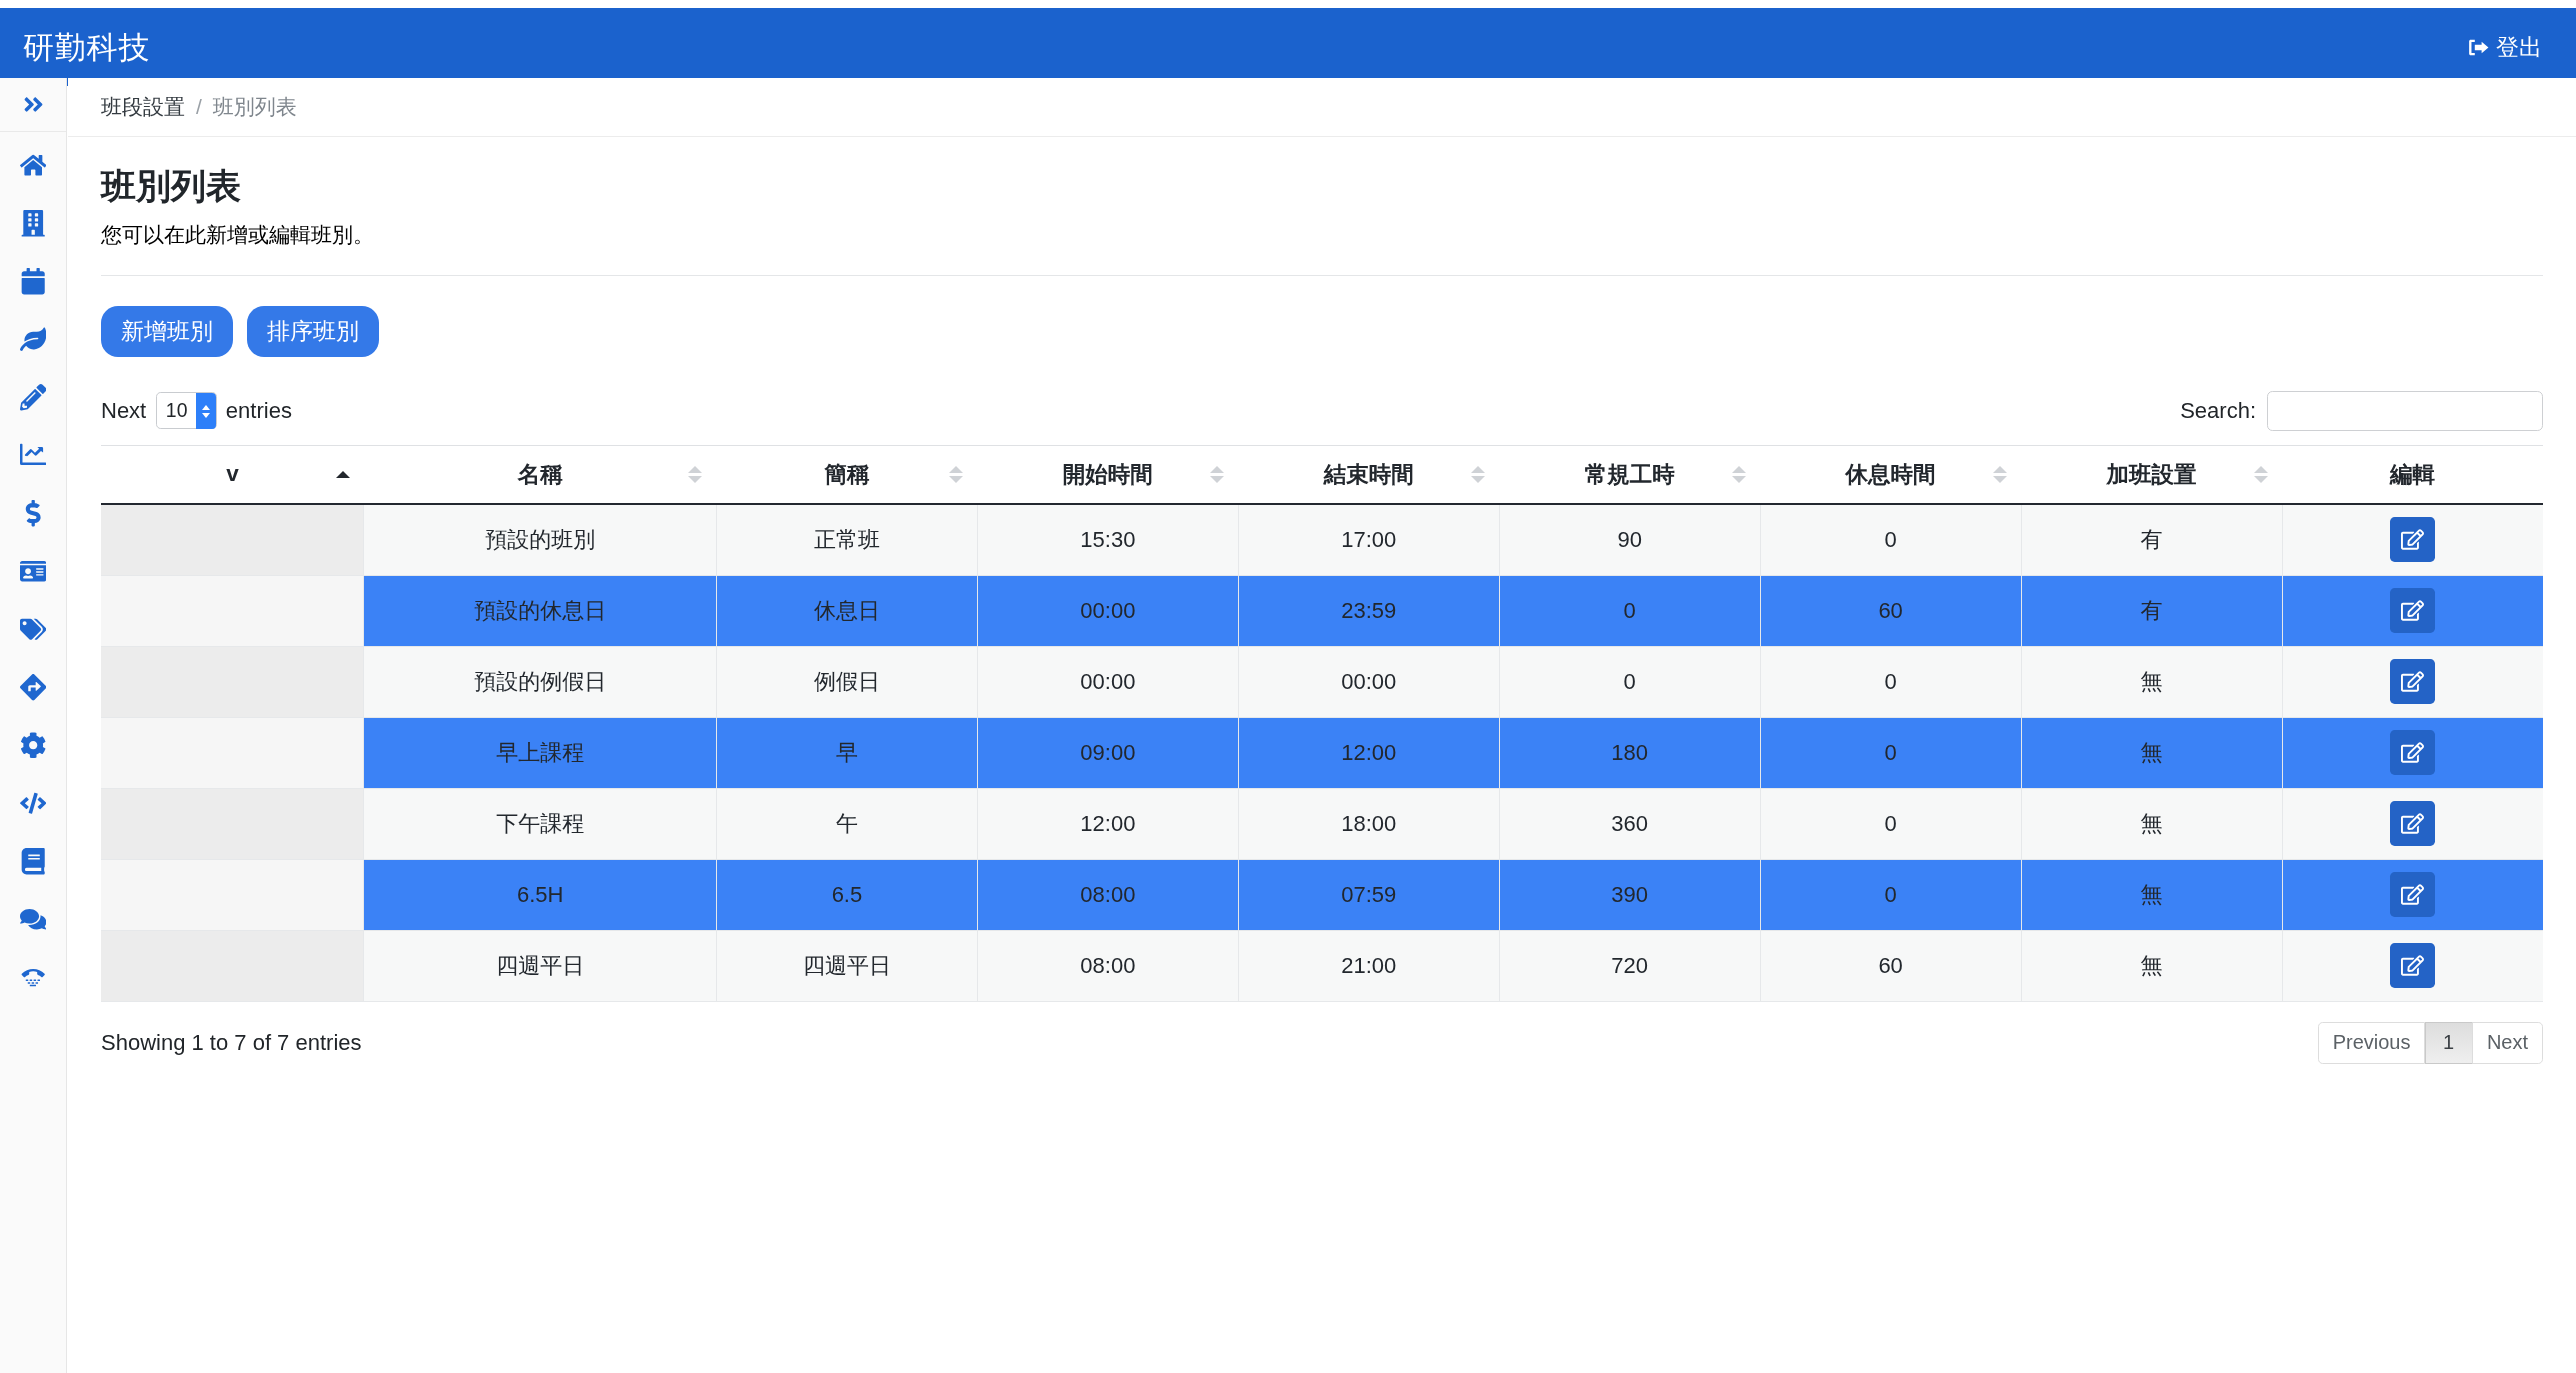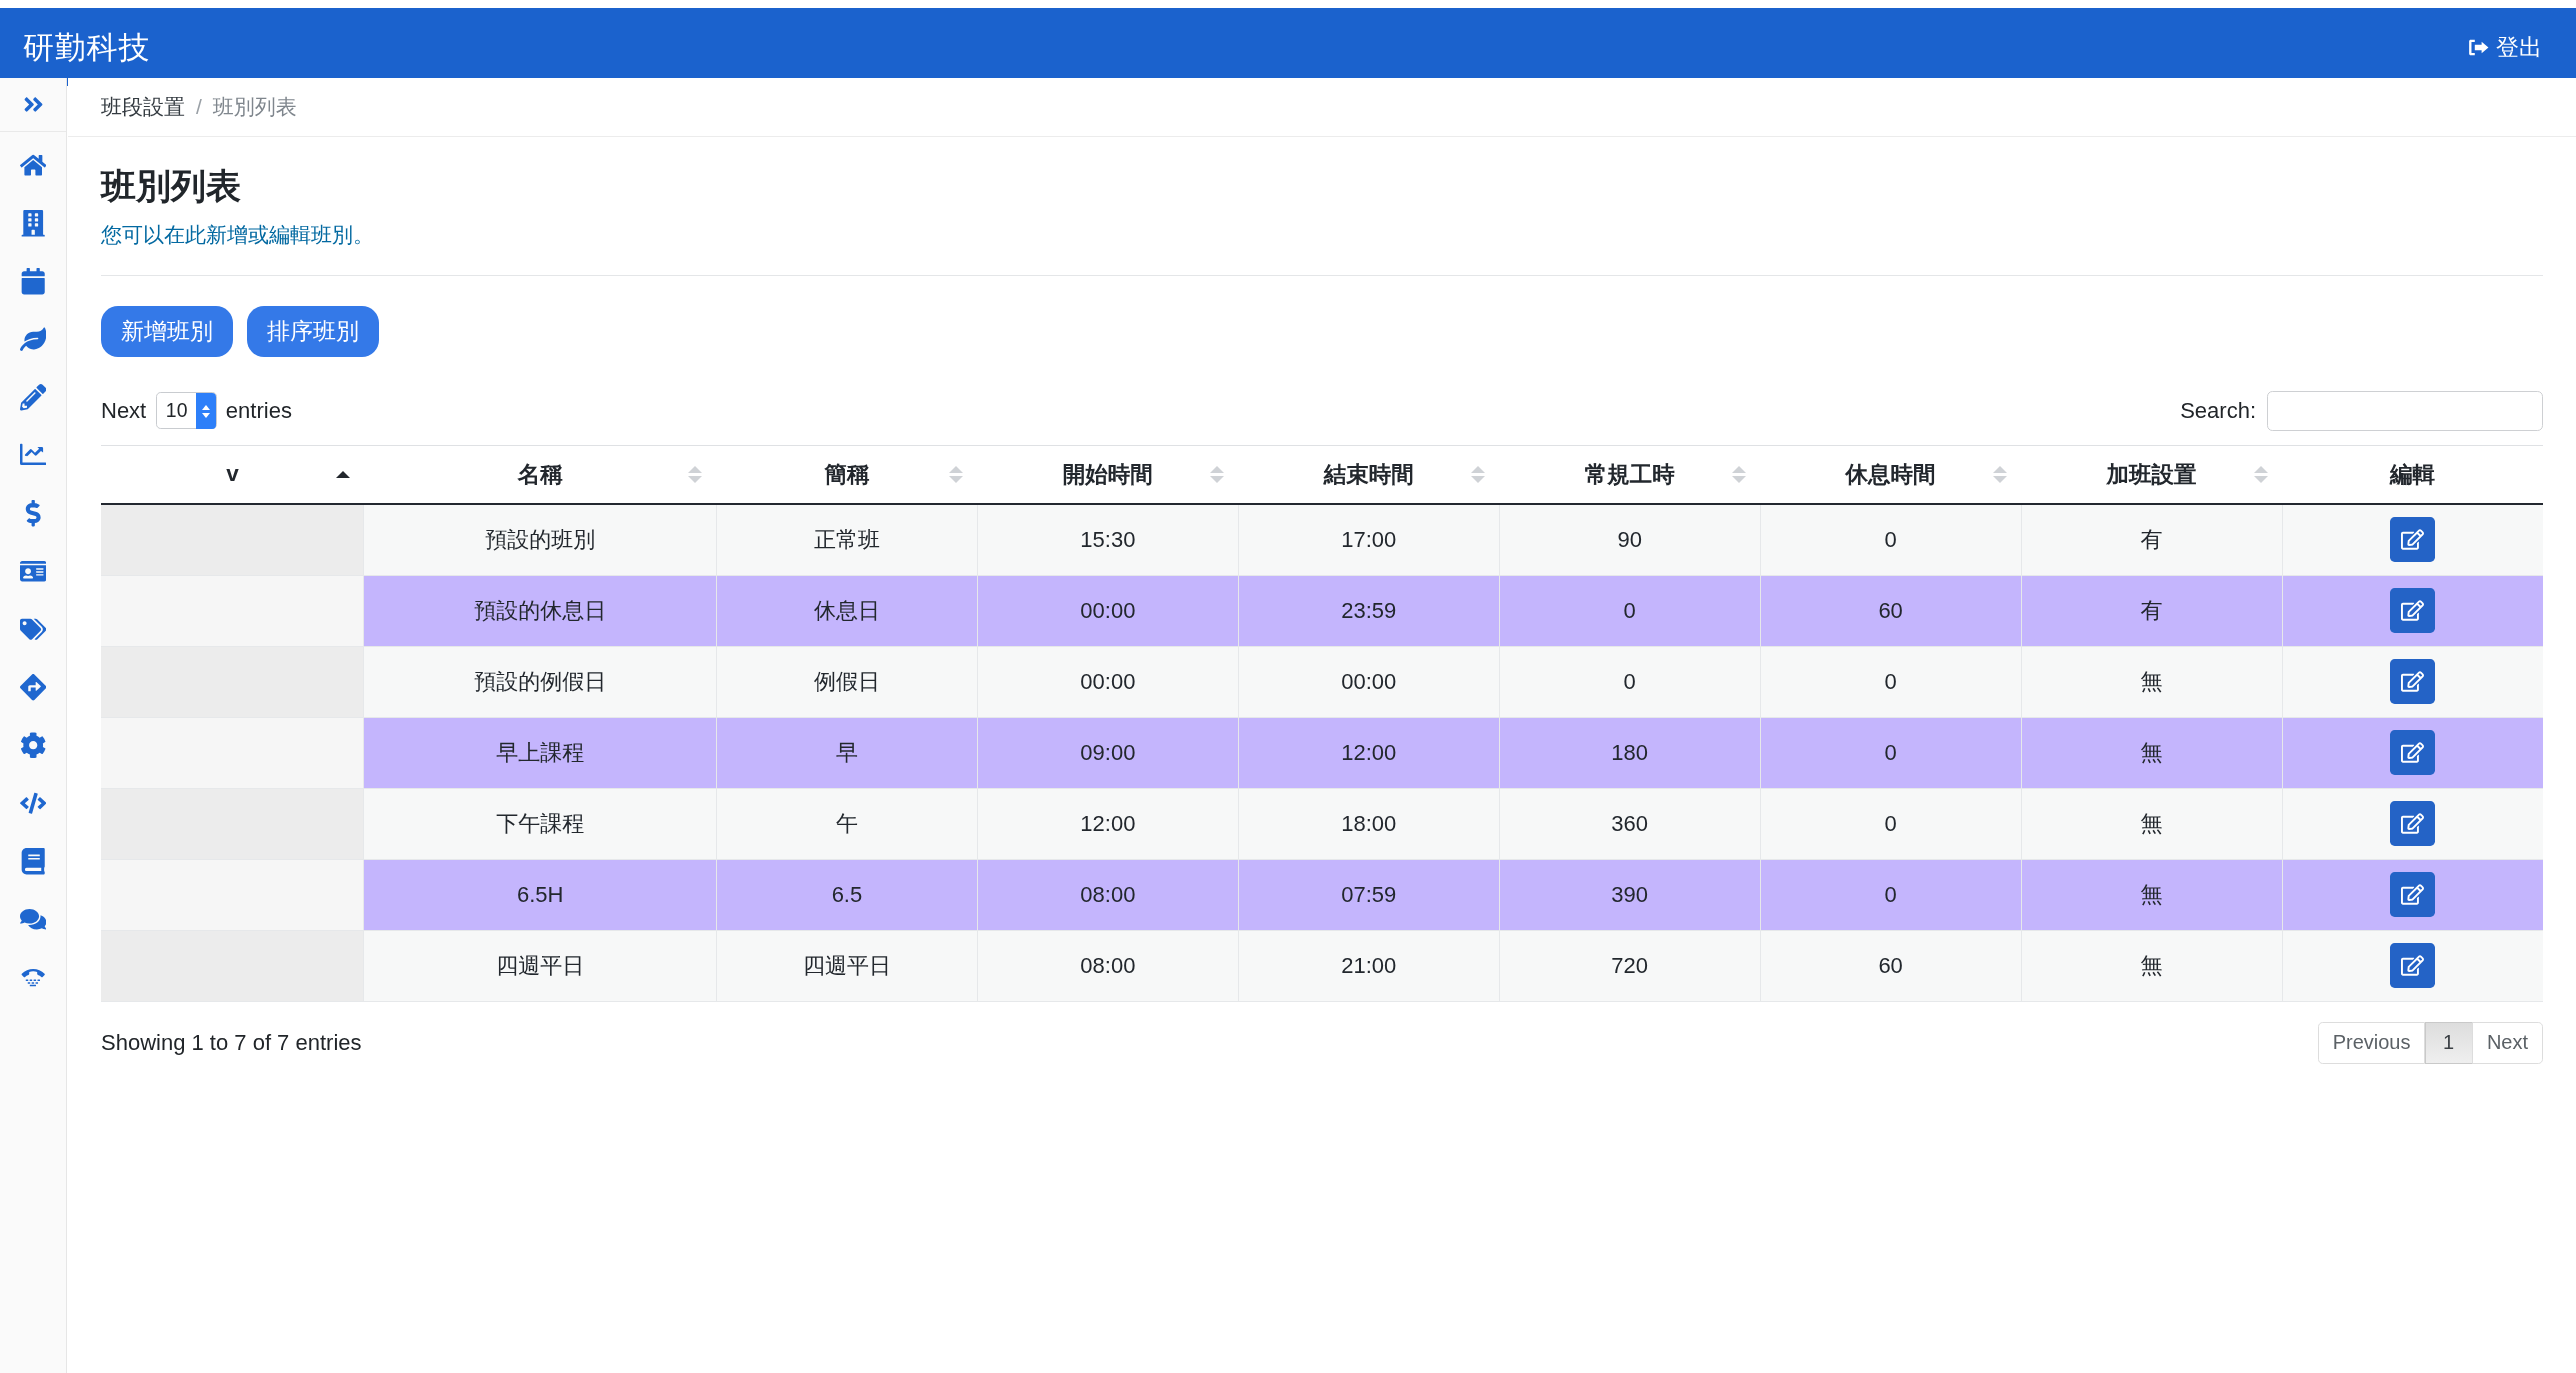--- a/index.html
+++ b/index.html
@@ -79,21 +79,21 @@
 
   .page-title {
     font-size: 35px;
     font-weight: bold;
     color: #21262b;
     margin: 0 0 14px 0;
     line-height: 1.2;
   }
   .page-desc {
     font-size: 21px;
-    color: #0369a1;
+    color: #000000;
     margin: 0 0 26.4px 0;
   }
   .hr {
     border: 0; border-top: 0.8px solid #e4e6e8;
     margin: 0 0 29.5px 0;
   }
 
   
   .btn-row { display: flex; gap: 14px; margin-bottom: 34px; }
   .btn-primary {
@@ -216,21 +216,21 @@
     font-size: 22px;
     color: #22272d;
     text-align: center;
     vertical-align: middle;
     border-right: 0.8px solid #e6e8ea;
     border-bottom: 0.8px solid #e6e8ea;
     padding: 0 7.8px;
   }
   table.dt td:last-child { border-right: none; }
   table.dt tbody tr.odd td { background: #f7f8f8; }
-  table.dt tbody tr.even td { background: #c4b5fd; }
+  table.dt tbody tr.even td { background: #3b82f6; }
   table.dt tbody tr.odd td.col-v { background: #ececec; }
   table.dt tbody tr.even td.col-v { background: #f6f6f6; }
 
   .edit-btn {
     display: inline-flex; align-items: center; justify-content: center;
     width: 45px; height: 45px;
     background: #2463c6;
     border: none; border-radius: 4.7px;
     cursor: pointer;
     padding: 0;

